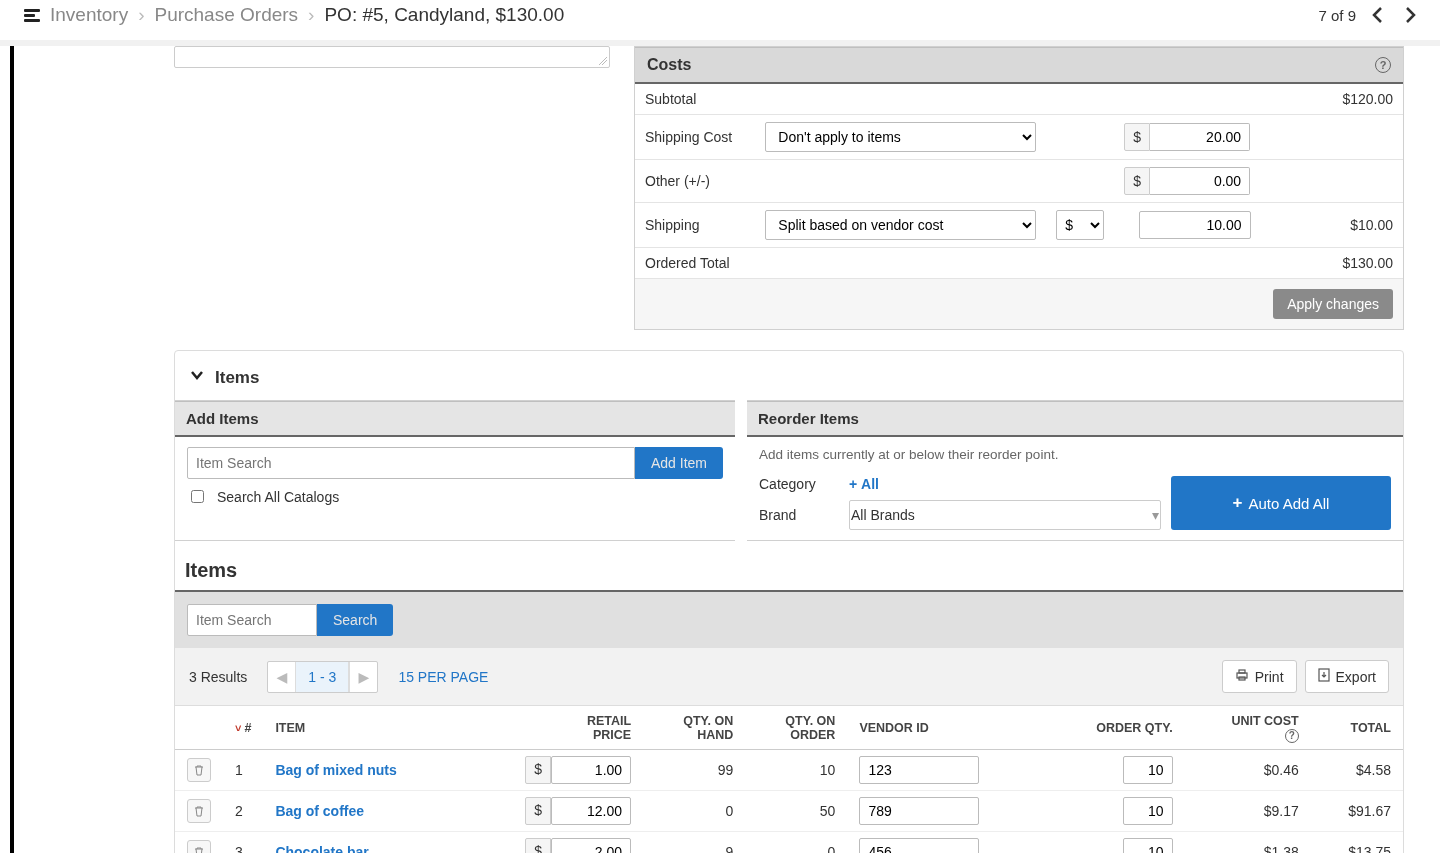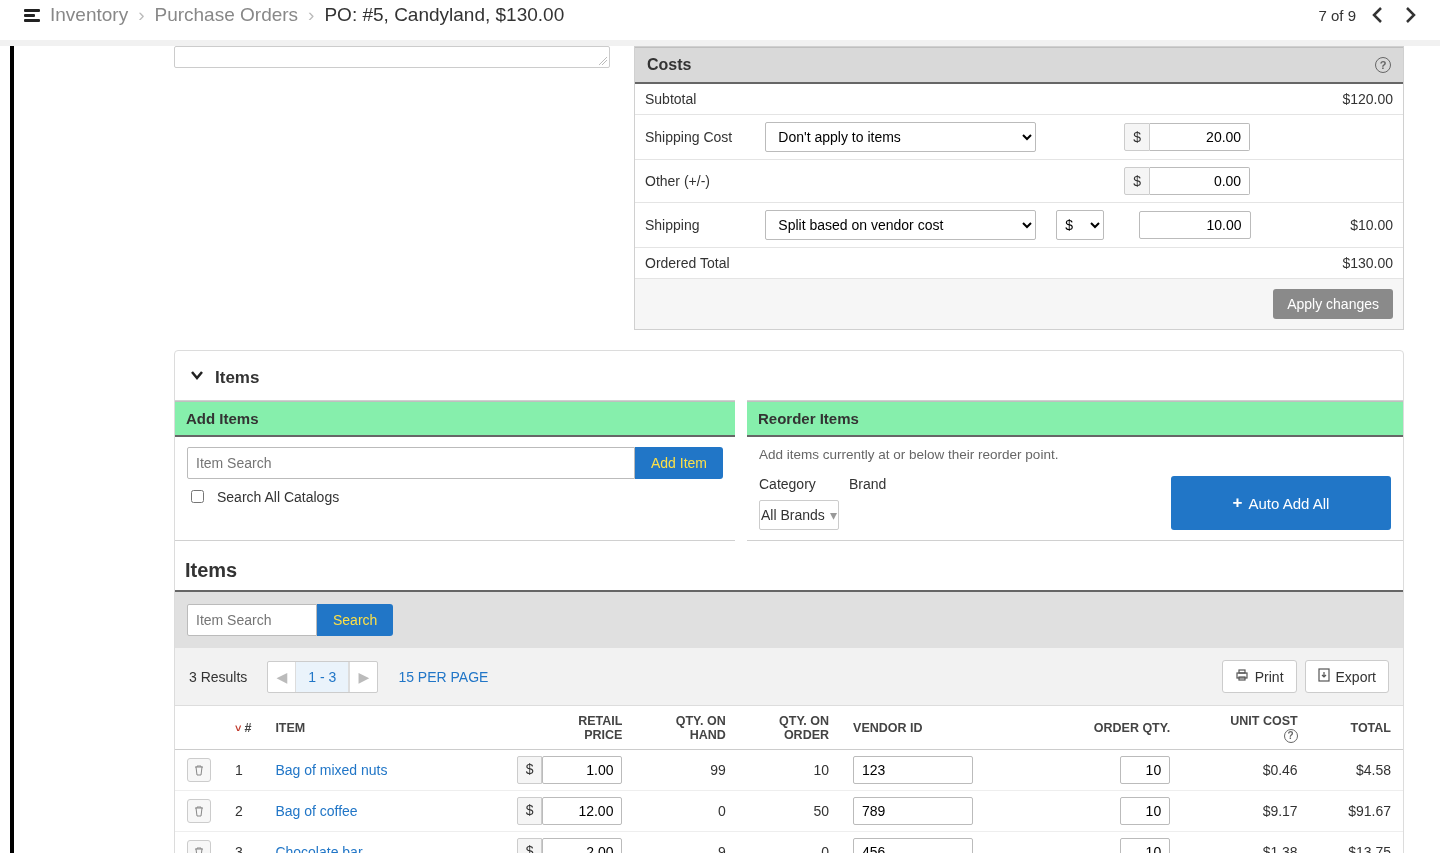--- a/index.html
+++ b/index.html
@@ -134,26 +134,26 @@
     padding-bottom:0;
   }
   .section-toggle {
     padding:16px 14px 12px 14px;
     font-size:17px; font-weight:600;
     display:flex; align-items:center; gap:10px;
   }
 
   .two-panels { display:flex; gap:12px; padding:0 0; }
   .sub-panel { flex:1; border:1px solid #d0d0d0; border-left:none; border-right:none;}
-  .sub-panel .panel-head { background:#86efac; border-bottom:2px solid #666; font-size:15px;padding-left:11px; }
+  .sub-panel .panel-head { background:#e5e5e5; border-bottom:2px solid #666; font-size:15px;padding-left:11px; }
   .sub-body { padding:10px 12px; }
   .inline-input { display:flex; }
   .inline-input input { flex:1; border-radius:2px 0 0 2px; }
   .btn-blue {
-    background:#2176c7; color:#fde047; border:none;
+    background:#2176c7; color:#e5e5e5; border:none;
     padding:8px 16px; font-size:14px; border-radius:3px; cursor:pointer;
   }
   .btn-blue.join { border-radius:0 3px 3px 0; }
   .checkbox-row { margin-top:8px; display:flex; align-items:center; gap:10px; font-size:14px; color:#333;}
   .reorder-desc { color:#666; font-size:13.5px; }
   .reorder-grid {
     display:grid;
     grid-template-columns: 80px 1fr 220px;
     gap:8px 10px;
     align-items:center;
@@ -215,21 +215,21 @@
   table.data td.left{text-align:left;}
   .trash-btn{
     width:24px;height:24px;border:1px solid #ccc;border-radius:3px;
     display:inline-flex;align-items:center;justify-content:center;background:#f7f7f7;cursor:pointer;
   }
   .price-group{display:flex;justify-content:flex-end;}
   .price-group .currency-prefix{padding:4px 8px;}
   .price-group input{width:80px;text-align:right;}
   input.vendor{width:120px;text-align:left;padding:5px 8px;}
   input.qty{width:50px;text-align:right;padding:5px 8px;}
-  .item-link{color:#2176c7;font-weight:400;cursor:pointer;}
+  .item-link{color:#2176c7;font-weight:700;cursor:pointer;}
   .sort-ind{color:#c0392b;font-size:11px;margin-right:3px;}
 </style>
 </head>
 <body>
 
 <div class="topbar">
   <div class="breadcrumb">
     <span class="app-icon">
         <span></span>
         <span></span>
@@ -367,20 +367,25 @@
       </div>
 
       <div class="sub-panel">
         <div class="panel-head">
               <span>Reorder Items</span>
             </div>
         <div class="sub-body">
           <div class="reorder-desc">Add items currently at or below their reorder point.</div>
           <div class="reorder-grid">
             <div class="lbl">Category</div>
+            <div>
+              <span class="link-blue">
+                <span style="font-weight:bold;">+ </span><span>All</span>
+              </span>
+            </div>
             <div class="auto-btn">
               <span style="font-weight:bold;font-size:17px;">+</span>
               <span>Auto Add All</span>
             </div>
             <div class="lbl">Brand</div>
             <div class="all-brands">
               <span>All Brands</span>
               <span style="color:#999;">▾</span>
             </div>
           </div>

